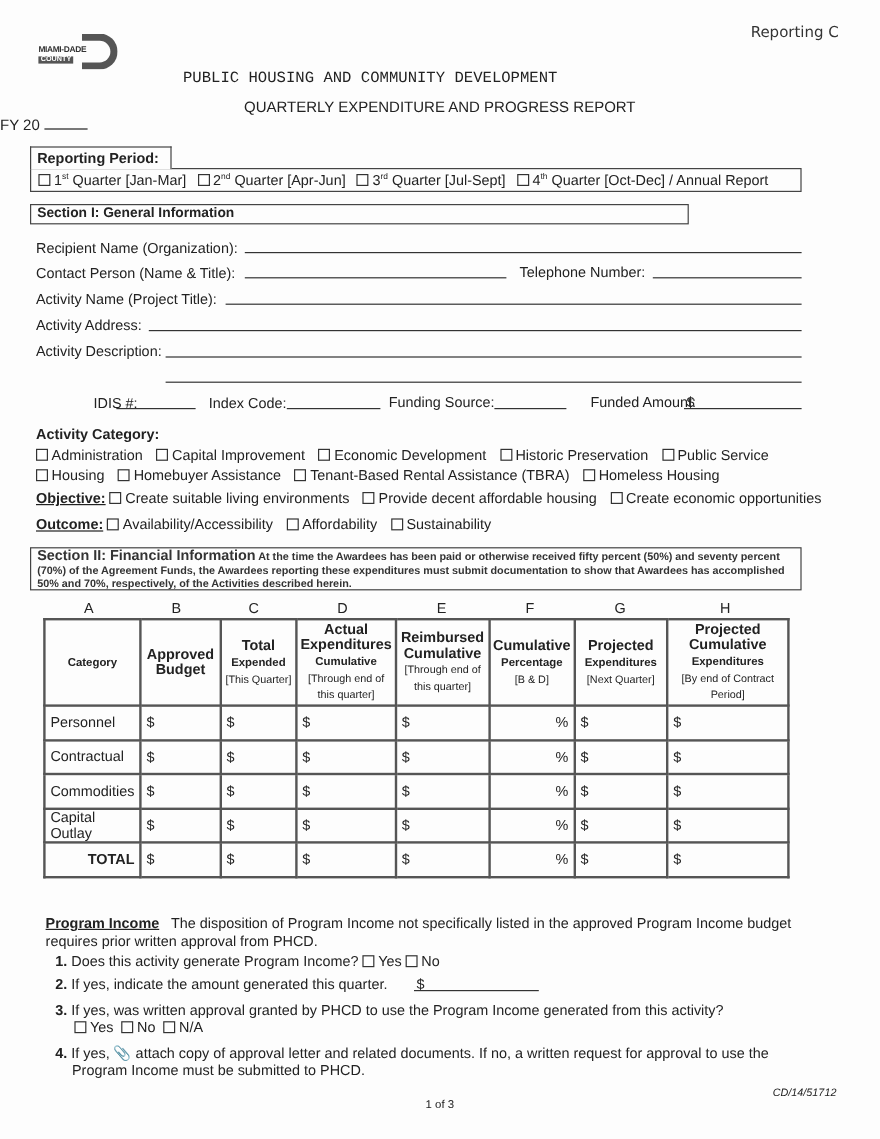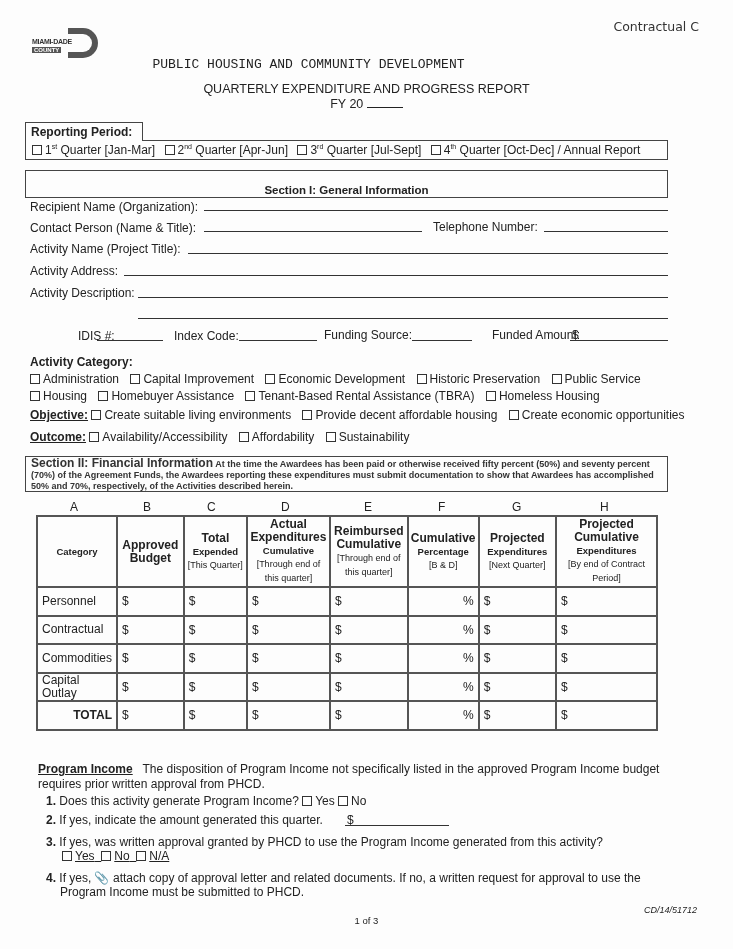--- a/index.html
+++ b/index.html
@@ -6,30 +6,30 @@
   html, body { width: 733px; height: 949px; background: #fdfdfd; overflow: hidden; }
   body { position: relative; font-family: "Liberation Sans", sans-serif; color: #222; font-size: 12px; }
   .abs { position: absolute; }
   .attach { right: 34px; top: 19px; font-family: "DejaVu Sans", sans-serif; font-size: 12.5px; color: #333; }
   .logo { left: 30px; top: 26px; width: 70px; height: 34px; }
   .logo .txt1 { position:absolute; left:2px; top:12px; font-size:7px; font-weight:bold; color:#333; letter-spacing:-0.3px; }
   .logo .txt2 { position:absolute; left:2px; top:21px; font-size:6px; font-weight:bold; color:#fff; background:#555; padding:0 2px; }
   .logo .d { position:absolute; left:38px; top:2px; width:30px; height:30px; border:6px solid #555; border-left:none; border-radius:0 16px 16px 0; }
   .title1 { left: 0; width: 617px; top: 57px; text-align: center; font-size: 13px; color: #222; font-family: Liberation Mono, monospace; }
   .title2 { left: 0; width: 733px; top: 82px; text-align: center; font-size: 12.5px; }
-  .title3 { left: 0; width: 733px; top: 97px; text-align: center; font-size: 12.5px; }
+  .title3 { left: 0; width: 733px; top: 97px; font-size: 12.5px; }
   .title3 .blank { display:inline-block; width: 36px; border-bottom: 1px solid #222; height: 11px; vertical-align: baseline; }
 
   .rp-tab { left: 25px; top: 122px; width: 118px; height: 19px; border: 1px solid #444; border-bottom: none; background:#fdfdfd; padding: 2px 5px; font-weight: bold; font-size: 12px; z-index:2; }
   .rp-box { left: 25px; top: 140px; width: 643px; height: 20px; border: 1px solid #444; padding: 2px 6px; font-size: 12px; white-space: nowrap; }
   .cb { display:inline-block; width: 10px; height: 10px; border: 1px solid #333; vertical-align: -1px; margin-right: 3px; background:#fff; }
   .rp-box .opt { margin-right: 6px; }
   sup { font-size: 7px; }
 
-  .sec1 { left: 25px; top: 170px; width: 643px; height: 17px; border: 1px solid #444; padding: 13px 5px; font-weight: bold; font-size: 11.5px; text-align: center; }
+  .sec1 { left: 25px; top: 170px; width: 549px; height: 17px; border: 1px solid #444; padding: 1px 5px; font-weight: bold; font-size: 11.5px; }
 
   .field { font-size: 12px; white-space: nowrap; }
   .line { position:absolute; border-bottom: 1px solid #333; height: 1px; }
 
   .cat-h { left: 30px; top: 355px; font-weight: bold; font-size: 12px; }
   .row { font-size: 12px; white-space: nowrap; }
   .row .opt { margin-right: 8px; }
   .lbl-u { font-weight: bold; text-decoration: underline; }
 
   .sec2 { left: 25px; top: 456px; width: 643px; height: 36px; border: 1px solid #444; padding: 1px 5px; font-size: 9px; line-height: 11px; font-weight: bold; color:#333; }
@@ -48,21 +48,21 @@
 
   .pi { left: 38px; top: 762px; width: 640px; font-size: 12px; line-height: 15px; }
   .q { font-size: 12px; white-space: nowrap; }
   .q b { font-weight: bold; }
   .footer-code { right: 36px; top: 905px; font-style: italic; font-size: 9px; }
   .pageno { left: 0; width: 733px; top: 915px; text-align: center; font-size: 9.5px; }
 </style>
 </head>
 <body>
 
-<div class="abs attach">Contractual C</div>
+<div class="abs attach">Reporting C</div>
 <div class="abs logo">
   <span class="txt1">MIAMI-DADE</span>
   <span class="txt2">COUNTY</span>
   <span class="d"></span>
 </div>
 <div class="abs title1">PUBLIC HOUSING AND COMMUNITY DEVELOPMENT</div>
 <div class="abs title2">QUARTERLY EXPENDITURE AND PROGRESS REPORT</div>
 <div class="abs title3">
   <span>FY 20</span>
   <span class="blank"></span>
@@ -240,21 +240,21 @@
   <b>2.</b>
   <span>If yes, indicate the amount generated this quarter.</span>
 </div>
 <div class="abs q" style="left:347px;top:813px;">$</div>
 <div class="line" style="left:345px;top:825px;width:104px;"></div>
 
 <div class="abs q" style="left:46px;top:835px;">
   <b>3.</b>
   <span>If yes, was written approval granted by PHCD to use the Program Income generated from this activity?</span>
 </div>
-<div class="abs q" style="left:62px;top:849px;text-decoration:underline;">
+<div class="abs q" style="left:62px;top:849px;">
   <span><span class="cb"></span><span>Yes</span></span>&nbsp;
   <span><span class="cb"></span><span>No</span></span>&nbsp;
   <span><span class="cb"></span><span>N/A</span></span>
 </div>
 
 <div class="abs q" style="left:46px;top:871px;width:640px;white-space:normal;line-height:14px;padding-left:14px;text-indent:-14px;">
   <b>4.</b>
   <span>If yes,</span>
   <span>📎</span>
   <span>attach copy of approval letter and related documents. If no, a written request for approval to use the Program Income must be submitted to PHCD.</span>

